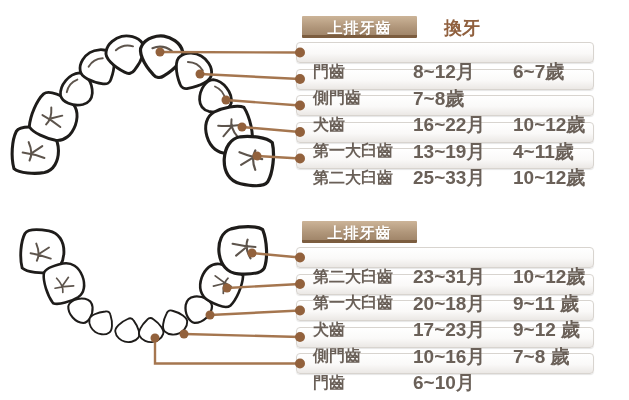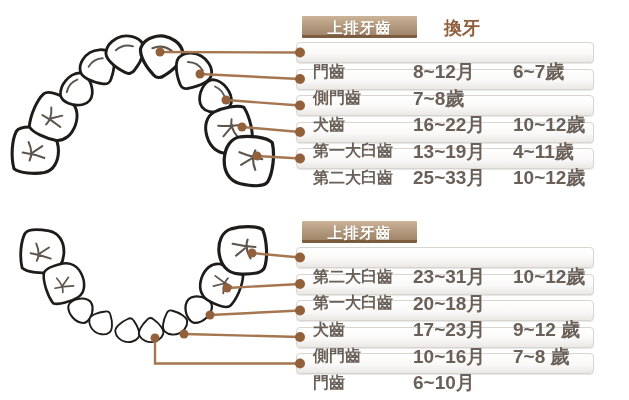--- a/index.html
+++ b/index.html
@@ -204,20 +204,21 @@
       <span class="badge">上排牙齒</span>
     </div>
     <div class="row">
       <span class="name">第二大臼齒</span>
       <span class="val">23~31月</span>
       <span class="val">10~12歲</span>
     </div>
     <div class="row">
       <span class="name">第一大臼齒</span>
       <span class="val">20~18月</span>
+      <span class="val">9~11 歲</span>
     </div>
     <div class="row">
       <span class="name">犬齒</span>
       <span class="val">17~23月</span>
       <span class="val">9~12 歲</span>
     </div>
     <div class="row">
       <span class="name">側門齒</span>
       <span class="val">10~16月</span>
       <span class="val">7~8 歲</span>

